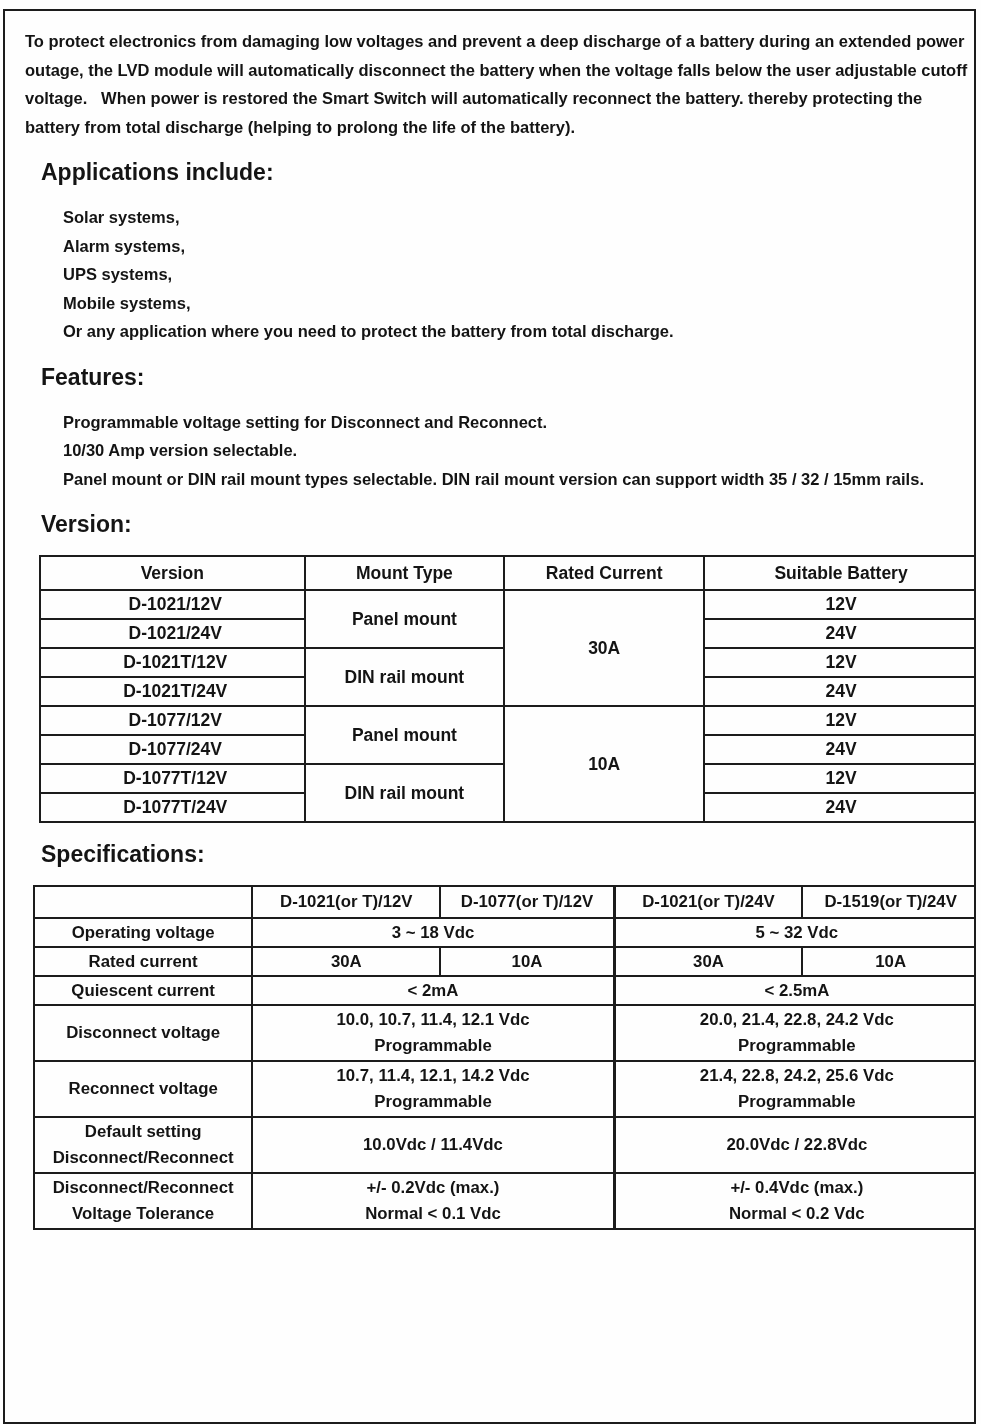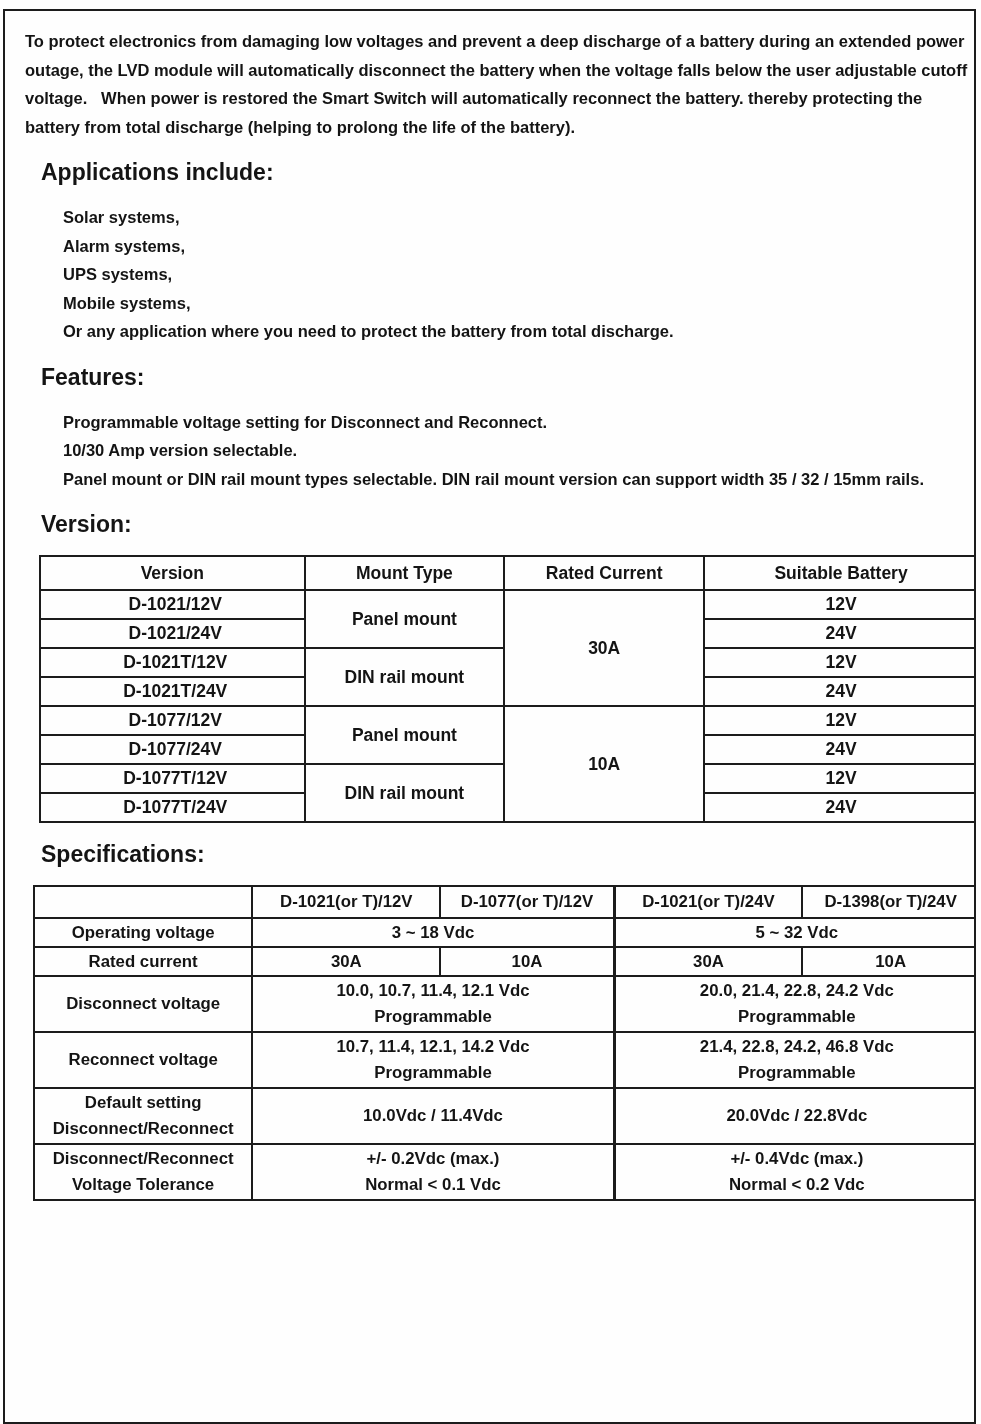--- a/index.html
+++ b/index.html
@@ -177,53 +177,58 @@
           <col style="width:18.4%">
           <col style="width:19.9%">
           <col style="width:18.7%">
       </colgroup>
       <tbody>
           <tr class="head">
         <th></th>
         <th>D-1021(or T)/12V</th>
         <th>D-1077(or T)/12V</th>
         <th class="mid">D-1021(or T)/24V</th>
-        <th>D-1398(or T)/24V</th>
+        <th>D-1519(or T)/24V</th>
       </tr>
       <tr class="single">
         <th class="lbl">Operating voltage</th>
         <td colspan="2">3 ~ 18 Vdc</td>
         <td colspan="2" class="mid">5 ~ 32 Vdc</td>
       </tr>
       <tr class="single">
         <th class="lbl">Rated current</th>
         <td>30A</td>
         <td>10A</td>
         <td class="mid">30A</td>
         <td>10A</td>
       </tr>
+      <tr class="single">
+        <th class="lbl">Quiescent current</th>
+        <td colspan="2">&lt; 2mA</td>
+        <td colspan="2" class="mid">&lt; 2.5mA</td>
+      </tr>
       <tr class="double">
         <th class="lbl">Disconnect voltage</th>
         <td colspan="2" class="two-line">
           <div>10.0, 10.7, 11.4, 12.1 Vdc</div>
           <div>Programmable</div>
         </td>
         <td colspan="2" class="two-line mid">
           <div>20.0, 21.4, 22.8, 24.2 Vdc</div>
           <div>Programmable</div>
         </td>
       </tr>
       <tr class="double">
         <th class="lbl">Reconnect voltage</th>
         <td colspan="2" class="two-line">
           <div>10.7, 11.4, 12.1, 14.2 Vdc</div>
           <div>Programmable</div>
         </td>
         <td colspan="2" class="two-line mid">
-          <div>21.4, 22.8, 24.2, 46.8 Vdc</div>
+          <div>21.4, 22.8, 24.2, 25.6 Vdc</div>
           <div>Programmable</div>
         </td>
       </tr>
       <tr class="double">
         <th class="lbl two-line">
           <div>Default setting</div>
           <div>Disconnect/Reconnect</div>
         </th>
         <td colspan="2">10.0Vdc / 11.4Vdc</td>
         <td colspan="2" class="mid">20.0Vdc / 22.8Vdc</td>

